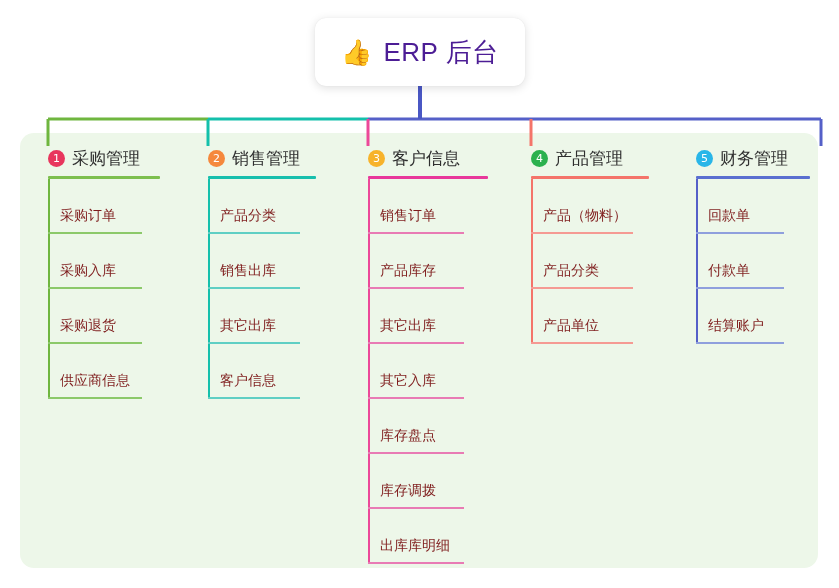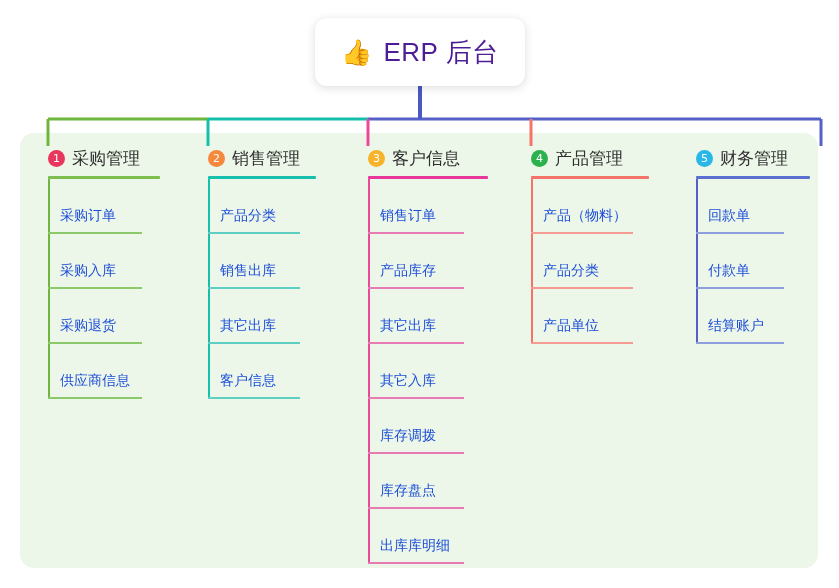--- a/index.html
+++ b/index.html
@@ -114,21 +114,21 @@
   }
   .leaf {
     position: relative;
     height: 55px;
   }
   .leaf-label {
     position: absolute;
     left: 30px;
     bottom: 9px;
     font-size: 14px;
-    color: #1d4ed8;
+    color: #7f1d1d;
     white-space: nowrap;
   }
   .leaf-rule {
     position: absolute;
     left: 18px;
     bottom: 0;
     height: 2px;
   }
   .leaf-stem {
     position: absolute;
@@ -243,26 +243,26 @@
             <div class="leaf-label">其它出库</div>
             <div class="leaf-rule" style="background: rgb(232, 123, 180); width: 96px;"></div>
           </div>
           <div class="leaf">
             <div class="leaf-stem" style="background: rgb(236, 72, 153);"></div>
             <div class="leaf-label">其它入库</div>
             <div class="leaf-rule" style="background: rgb(232, 123, 180); width: 96px;"></div>
           </div>
           <div class="leaf">
             <div class="leaf-stem" style="background: rgb(236, 72, 153);"></div>
+            <div class="leaf-label">库存盘点</div>
+            <div class="leaf-rule" style="background: rgb(232, 123, 180); width: 96px;"></div>
+          </div>
+          <div class="leaf">
+            <div class="leaf-stem" style="background: rgb(236, 72, 153);"></div>
             <div class="leaf-label">库存调拨</div>
-            <div class="leaf-rule" style="background: rgb(232, 123, 180); width: 96px;"></div>
-          </div>
-          <div class="leaf">
-            <div class="leaf-stem" style="background: rgb(236, 72, 153);"></div>
-            <div class="leaf-label">库存盘点</div>
             <div class="leaf-rule" style="background: rgb(232, 123, 180); width: 96px;"></div>
           </div>
           <div class="leaf">
             <div class="leaf-stem" style="background: rgb(236, 72, 153);"></div>
             <div class="leaf-label">出库库明细</div>
             <div class="leaf-rule" style="background: rgb(232, 123, 180); width: 96px;"></div>
           </div>
         </div>
       </div>
       <div class="column" style="left: 513px; width: 155px;">

